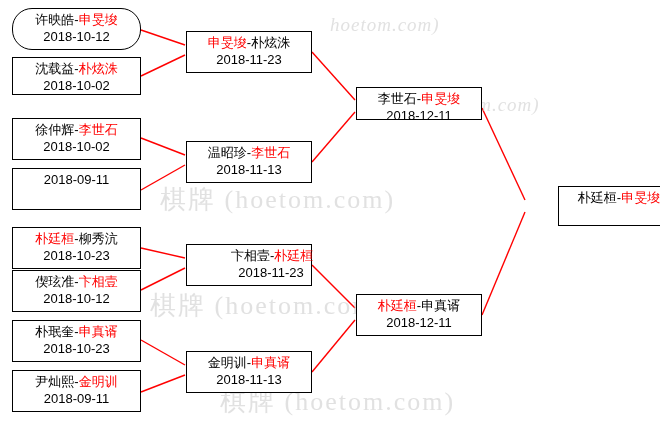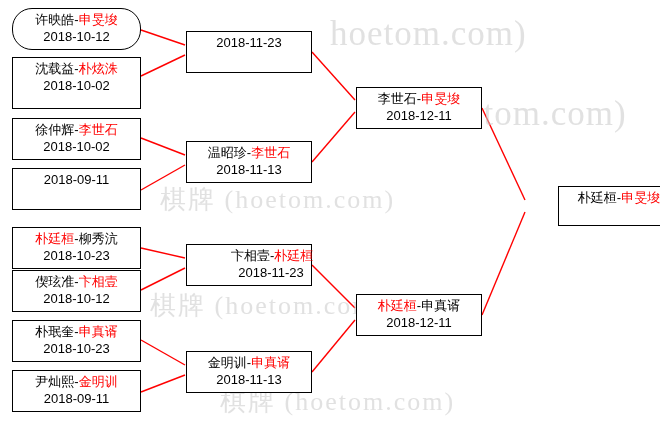--- a/index.html
+++ b/index.html
@@ -23,22 +23,23 @@
   }
   .wm {
     position: absolute;
     color: rgba(200, 200, 200, 0.55);
     font-family: "Liberation Serif", serif;
     white-space: nowrap;
     pointer-events: none;
     user-select: none;
   }
   .wm-en {
-    font-size: 35px;
+    font-size: 19px;
     letter-spacing: 1px;
+    font-style: italic;
   }
   .wm-cn {
     font-size: 26px;
     letter-spacing: 2px;
   }
   .node {
     position: absolute;
     box-sizing: border-box;
     border: 1px solid #000000;
     background: #ffffff;
@@ -103,21 +104,21 @@
   <div class="wm wm-en" style="left:330px; top:14px;">hoetom.com)</div>
   <div class="wm wm-en" style="left:430px; top:94px;">hoetom.com)</div>
   <div class="wm wm-cn" style="left:160px; top:182px;">棋牌 (hoetom.com)</div>
   <div class="wm wm-cn" style="left:150px; top:288px;">棋牌 (hoetom.com)</div>
   <div class="wm wm-cn" style="left:220px; top:384px;">棋牌 (hoetom.com)</div>
 
   <div class="node" style="left:12px; top:8px; width:129px; height:42px;border-radius:20px;">
     <span class="ln1"><span class="blk">许映皓</span><span class="blk">-</span><span class="red">申旻埈</span></span>
     <span class="ln2">2018-10-12</span>
   </div>
-  <div class="node" style="left:12px; top:57px; width:129px; height:52px;">
+  <div class="node" style="left:12px; top:57px; width:129px; height:38px;">
     <span class="ln1"><span class="blk">沈载益</span><span class="blk">-</span><span class="red">朴炫洙</span></span>
     <span class="ln2">2018-10-02</span>
   </div>
   <div class="node" style="left:12px; top:118px; width:129px; height:42px;">
     <span class="ln1"><span class="blk">徐仲辉</span><span class="blk">-</span><span class="red">李世石</span></span>
     <span class="ln2">2018-10-02</span>
   </div>
   <div class="node" style="left:12px; top:168px; width:129px; height:42px;">
     <span class="ln2">2018-09-11</span>
   </div>
@@ -132,36 +133,37 @@
   <div class="node" style="left:12px; top:320px; width:129px; height:42px;">
     <span class="ln1"><span class="blk">朴珉奎</span><span class="blk">-</span><span class="red">申真谞</span></span>
     <span class="ln2">2018-10-23</span>
   </div>
   <div class="node" style="left:12px; top:370px; width:129px; height:42px;">
     <span class="ln1"><span class="blk">尹灿熙</span><span class="blk">-</span><span class="red">金明训</span></span>
     <span class="ln2">2018-09-11</span>
   </div>
 
   <div class="node" style="left:186px; top:31px; width:126px; height:42px;">
+    <span class="ln1"><span class="red">申旻埈</span><span class="blk">-</span><span class="blk">朴炫洙</span></span>
     <span class="ln2">2018-11-23</span>
   </div>
   <div class="node" style="left:186px; top:141px; width:126px; height:42px;">
     <span class="ln1"><span class="blk">温昭珍</span><span class="blk">-</span><span class="red">李世石</span></span>
     <span class="ln2">2018-11-13</span>
   </div>
   <div class="node" style="left:186px; top:244px; width:126px; height:42px;padding-left:44px;">
     <span class="ln1"><span class="blk">卞相壹</span><span class="blk">-</span><span class="red">朴廷桓</span></span>
     <span class="ln2">2018-11-23</span>
   </div>
   <div class="node" style="left:186px; top:351px; width:126px; height:42px;">
     <span class="ln1"><span class="blk">金明训</span><span class="blk">-</span><span class="red">申真谞</span></span>
     <span class="ln2">2018-11-13</span>
   </div>
 
-  <div class="node" style="left:356px; top:87px; width:126px; height:42px;">
+  <div class="node" style="left:356px; top:87px; width:126px; height:33px;">
     <span class="ln1"><span class="blk">李世石</span><span class="blk">-</span><span class="red">申旻埈</span></span>
     <span class="ln2">2018-12-11</span>
   </div>
   <div class="node" style="left:356px; top:294px; width:126px; height:42px;">
     <span class="ln1"><span class="red">朴廷桓</span><span class="blk">-</span><span class="blk">申真谞</span></span>
     <span class="ln2">2018-12-11</span>
   </div>
 
   <div class="node" style="left:558px; top:186px; width:122px; height:40px;">
     <span class="ln1"><span class="blk">朴廷桓</span><span class="blk">-</span><span class="red">申旻埈</span></span>

